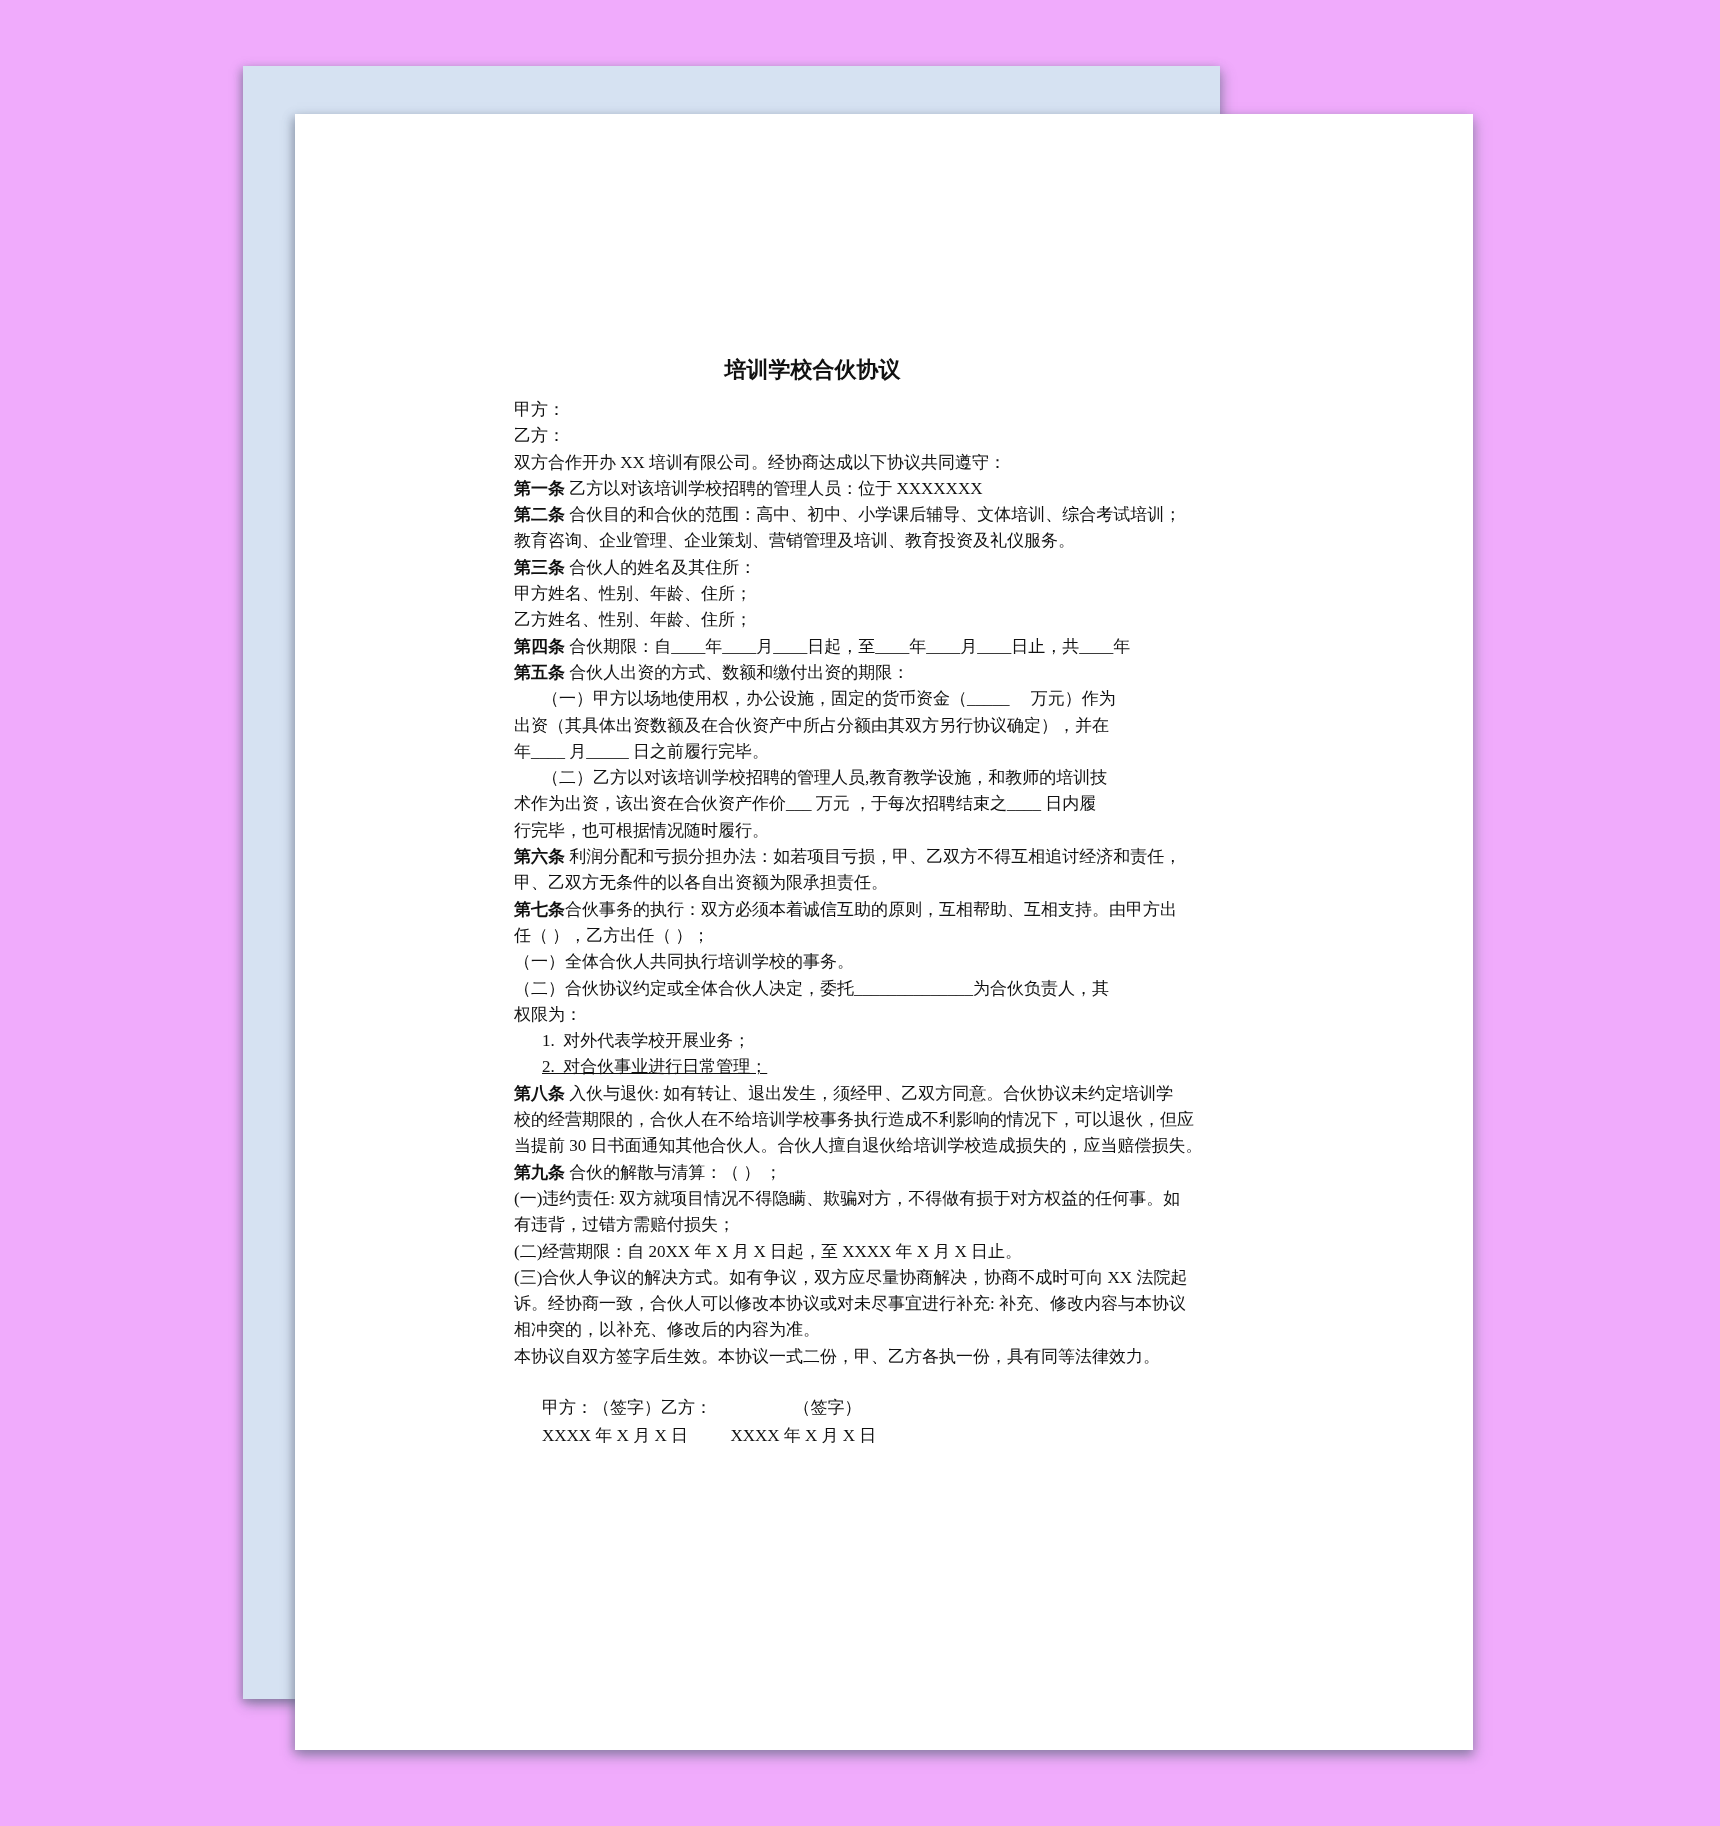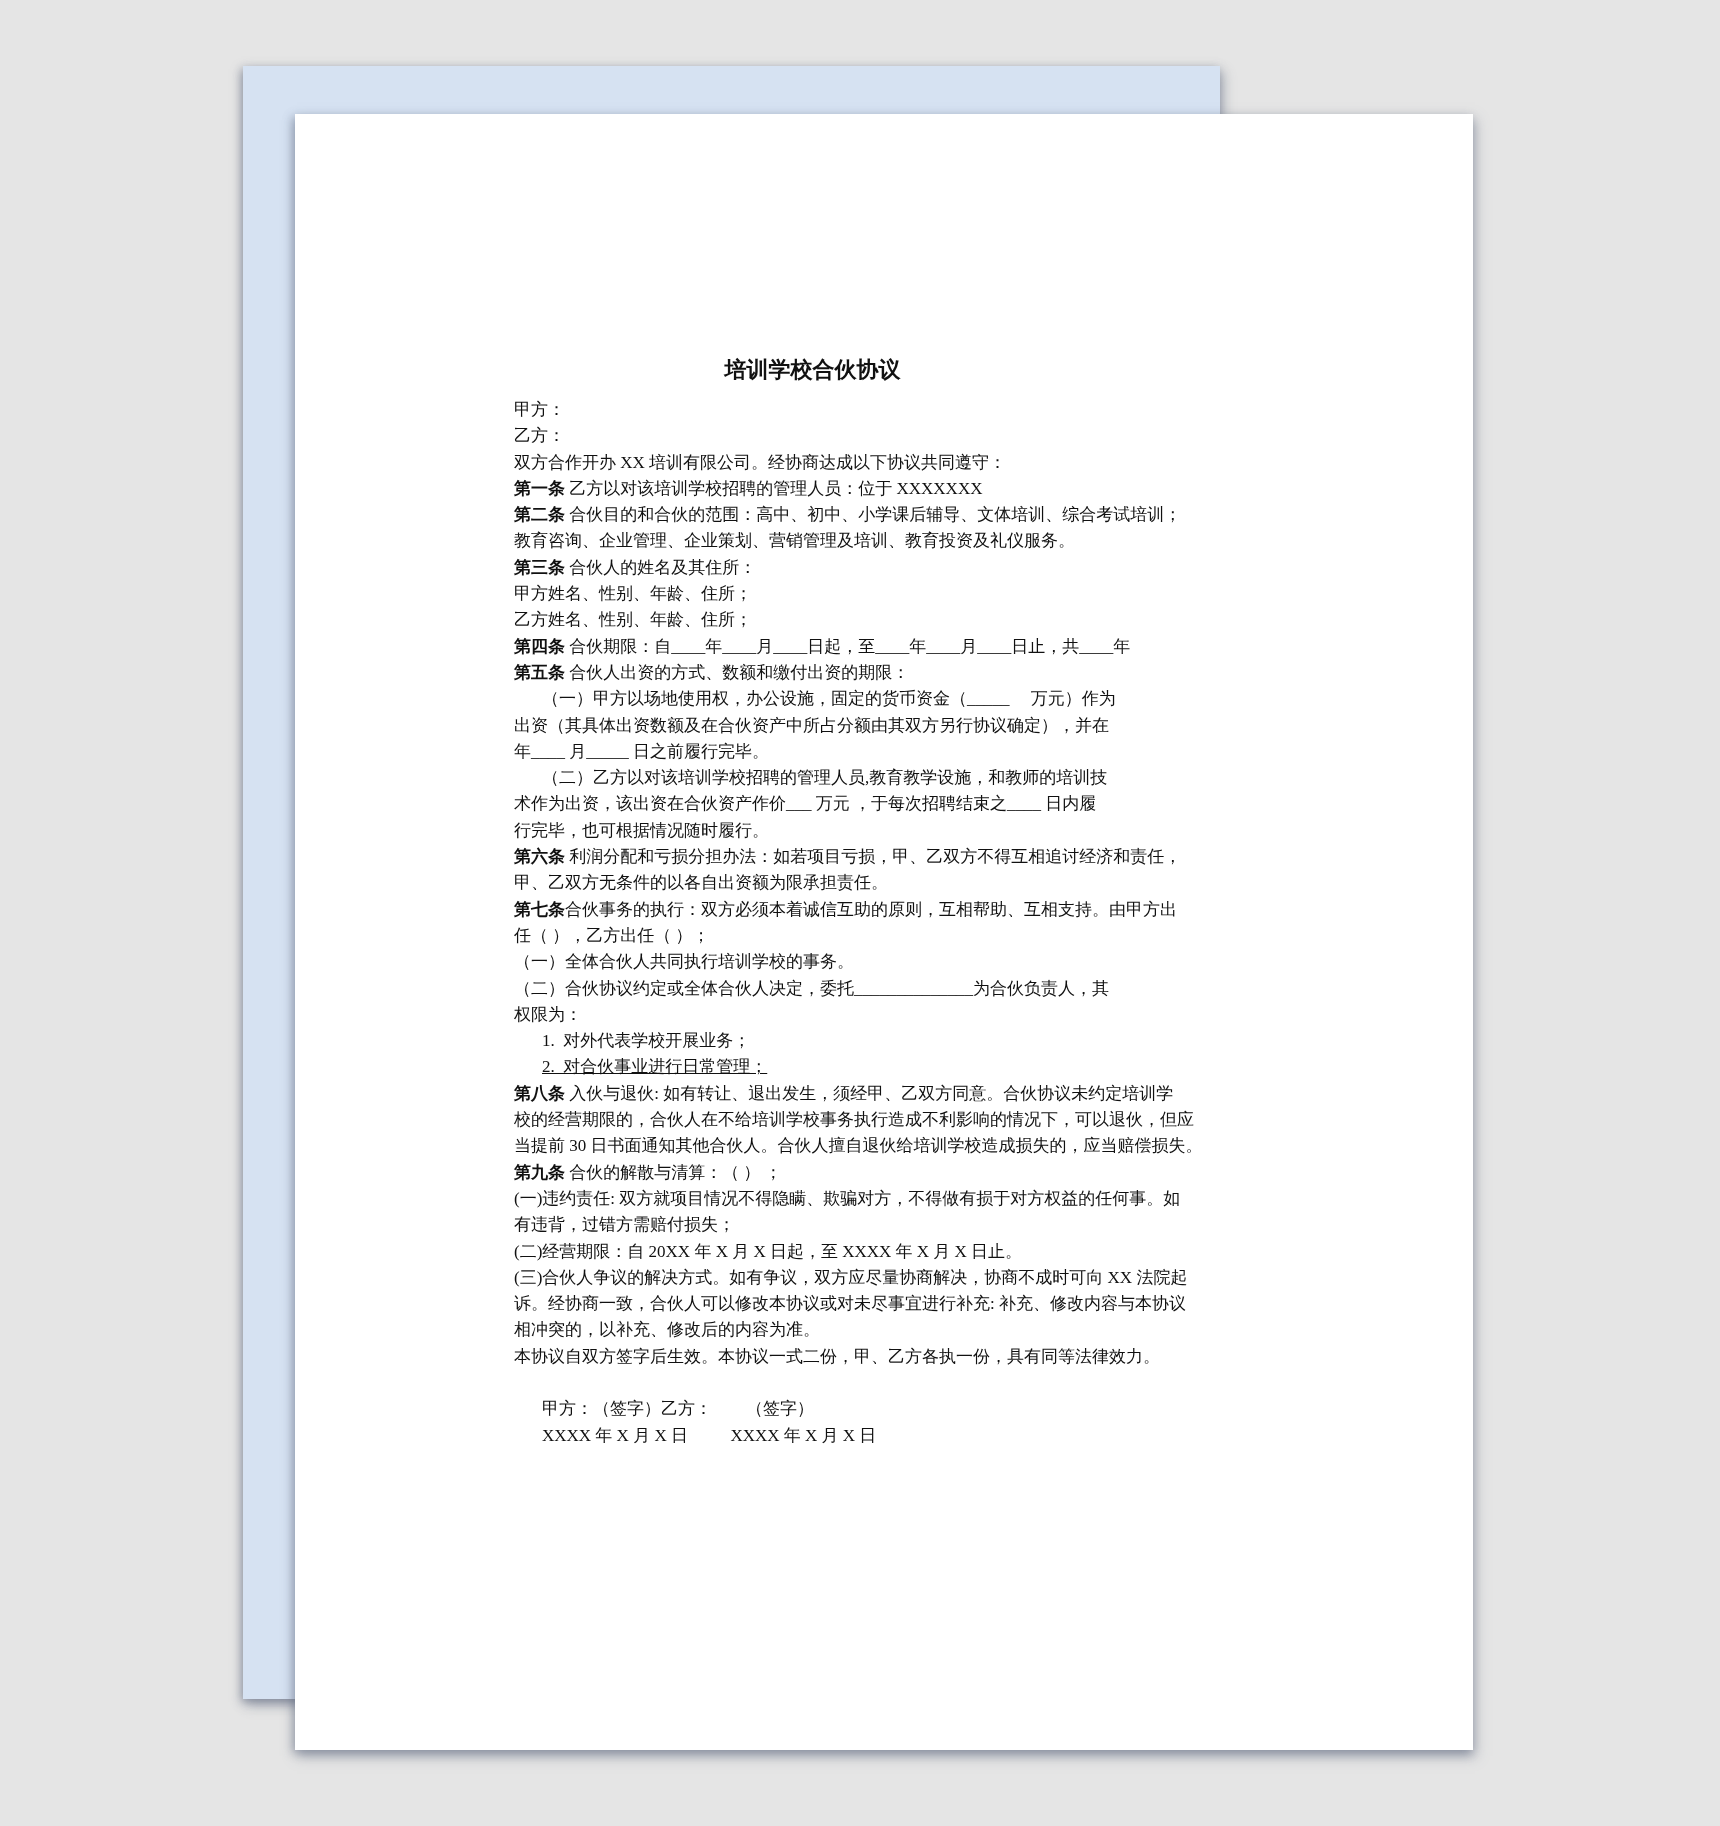--- a/index.html
+++ b/index.html
@@ -4,21 +4,21 @@
 <style>
   html, body { margin: 0; padding: 0; }
   body {
     font-family: "Liberation Serif", "DejaVu Serif", serif;
     background: #bfcbda;
   }
   .stage {
     position: relative;
     width: 1720px;
     height: 1826px;
-    background: #e5e5e5;
+    background: #f0abfc;
     overflow: hidden;
   }
   .back-sheet {
     position: absolute;
     left: 243px;
     top: 66px;
     width: 977px;
     height: 1633px;
     background: #d6e2f2;
     box-shadow: -2px 3px 9px rgba(96,106,128,0.55), 3px 6px 12px rgba(96,106,128,0.45);
@@ -99,18 +99,18 @@
           <div class="line"><span>当提前 30 日书面通知其他合伙人。合伙人擅自退伙给培训学校造成损失的，应当赔偿损失。</span></div>
           <div class="line"><span class="b">第九条</span><span> 合伙的解散与清算：（ ） ；</span></div>
           <div class="line"><span>(一)违约责任: 双方就项目情况不得隐瞒、欺骗对方，不得做有损于对方权益的任何事。如</span></div>
           <div class="line"><span>有违背，过错方需赔付损失；</span></div>
           <div class="line"><span>(二)经营期限：自 20XX 年 X 月 X 日起，至 XXXX 年 X 月 X 日止。</span></div>
           <div class="line"><span>(三)合伙人争议的解决方式。如有争议，双方应尽量协商解决，协商不成时可向 XX 法院起</span></div>
           <div class="line"><span>诉。经协商一致，合伙人可以修改本协议或对未尽事宜进行补充: 补充、修改内容与本协议</span></div>
           <div class="line"><span>相冲突的，以补充、修改后的内容为准。</span></div>
           <div class="line"><span>本协议自双方签字后生效。本协议一式二份，甲、乙方各执一份，具有同等法律效力。</span></div>
           <div class="line"><span></span></div>
-          <div class="line" style="padding-left: 28px;"><span>甲方：（签字）乙方：        （签字）</span></div>
+          <div class="line" style="padding-left: 28px; font-family: Liberation Mono, monospace;"><span>甲方：（签字）乙方：        （签字）</span></div>
           <div class="line" style="padding-left: 28px;"><span>XXXX 年 X 月 X 日          XXXX 年 X 月 X 日</span></div>
         </div>
     </div>
   </div>
 </div>
 
 </body></html>

